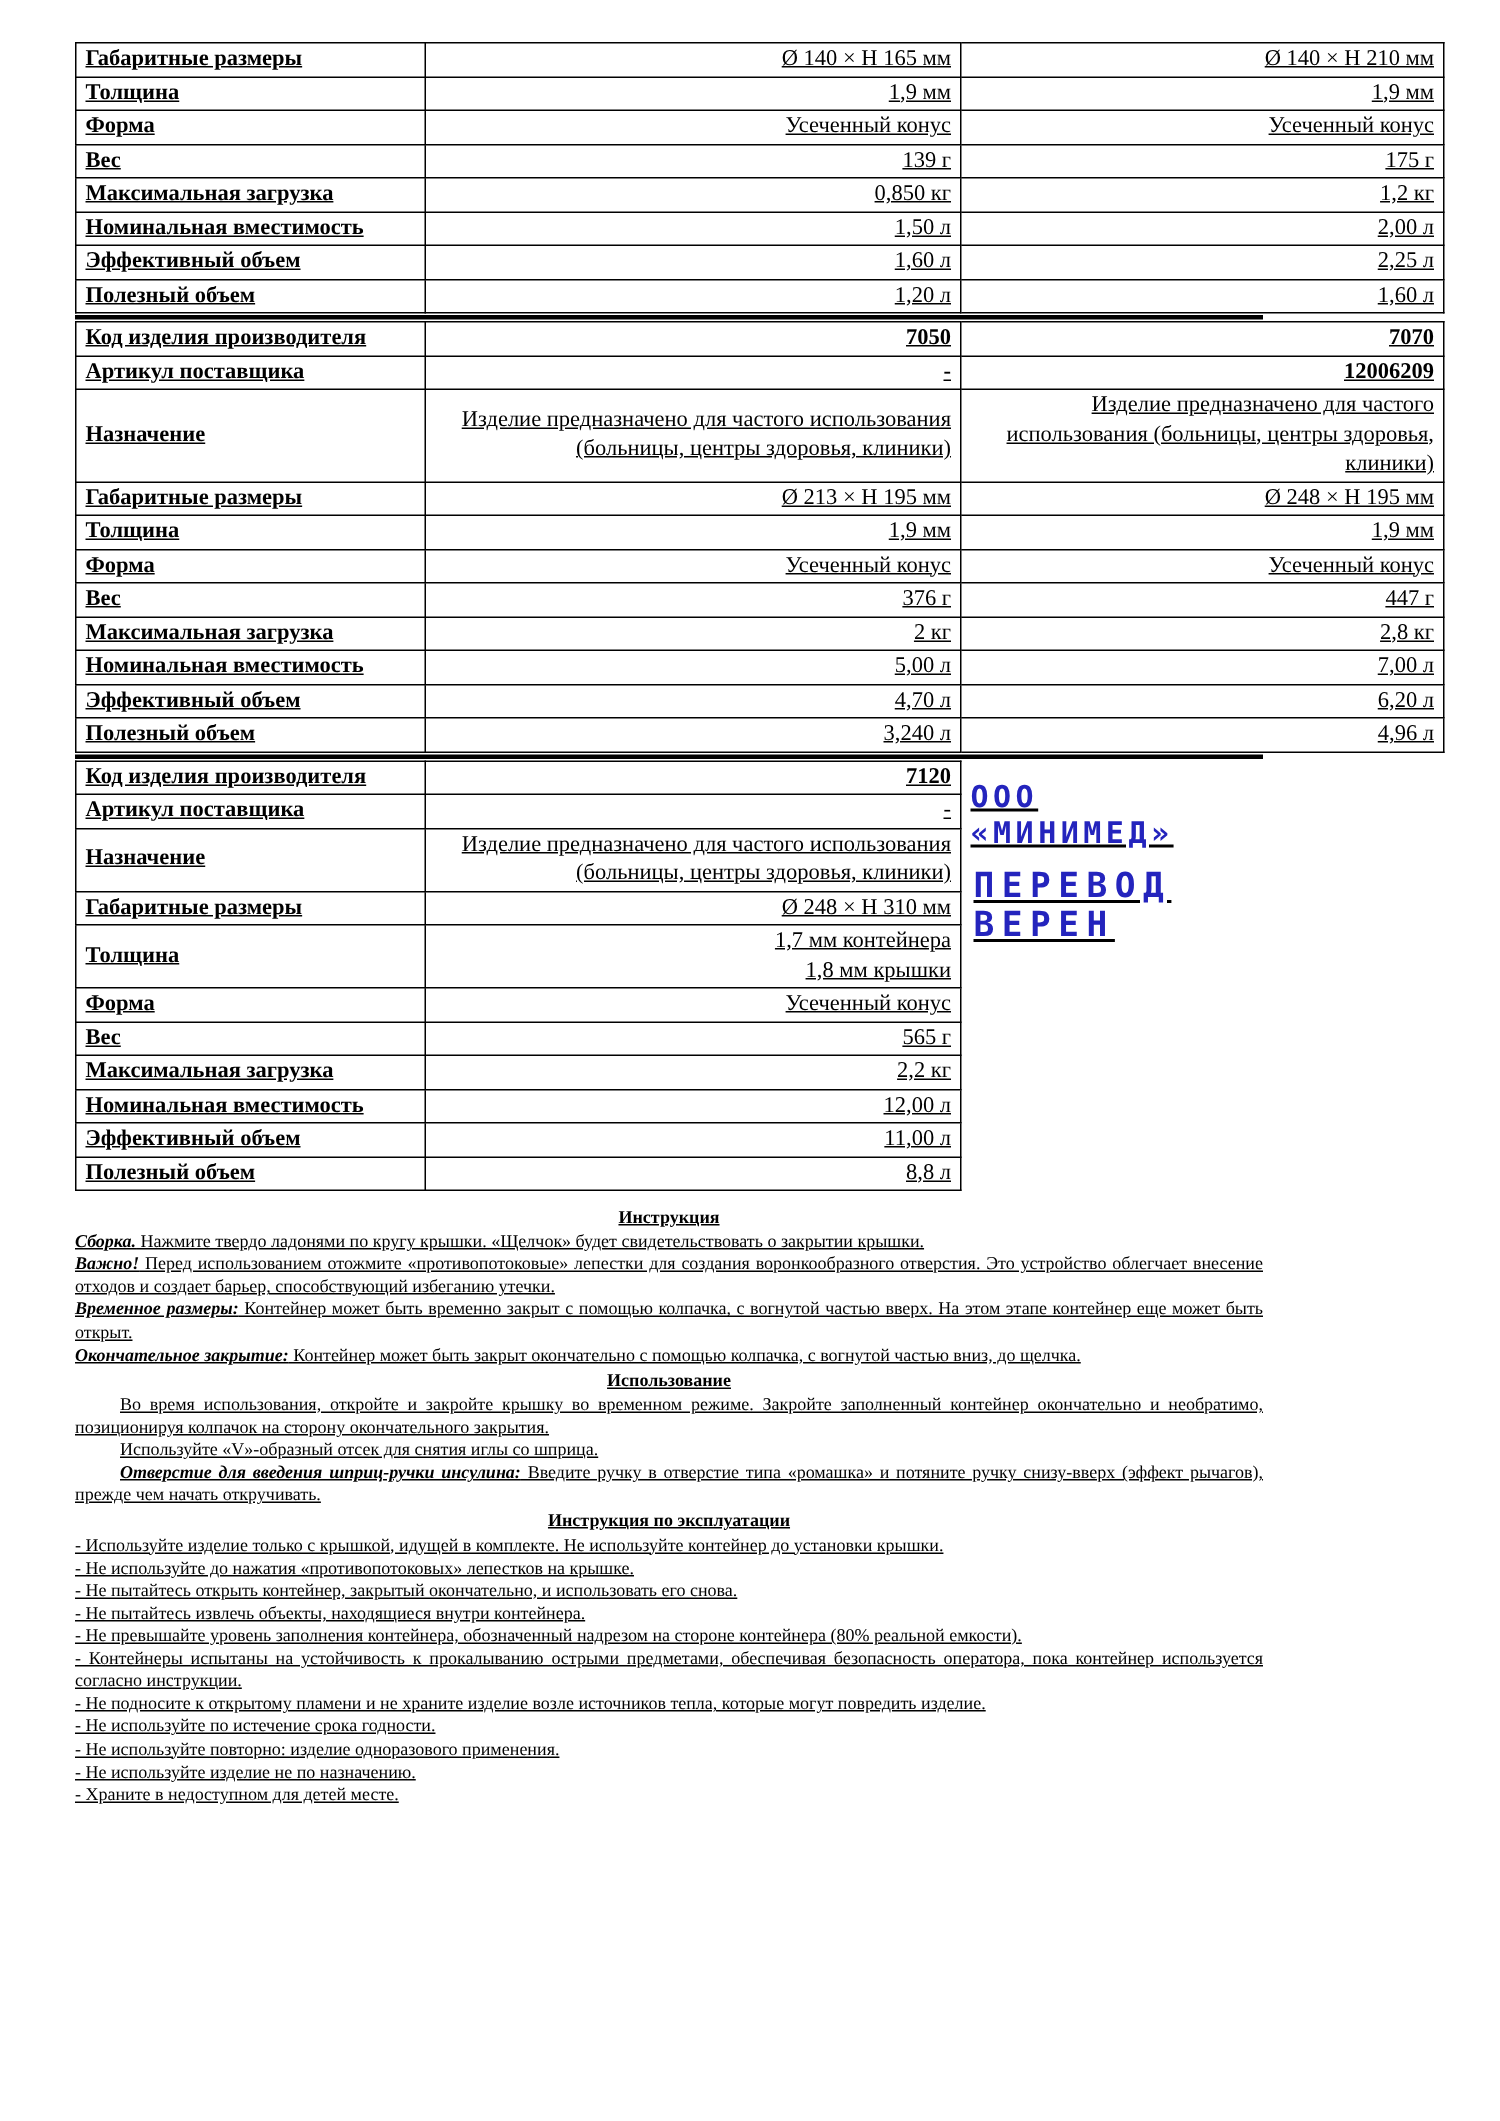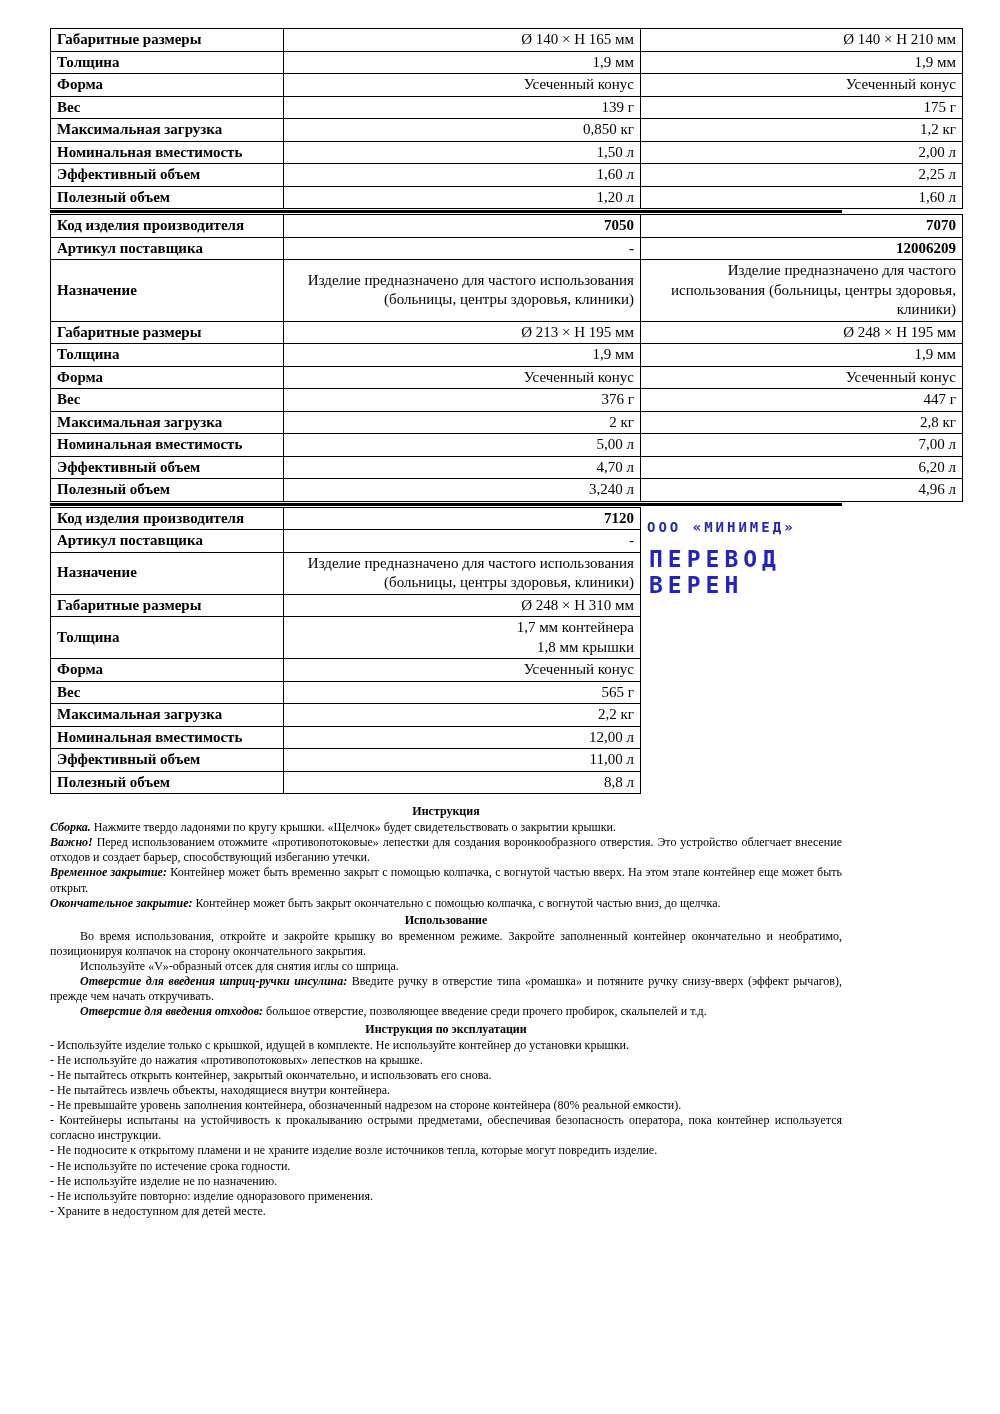--- a/index.html
+++ b/index.html
@@ -4,20 +4,21 @@
 <style>
   * { box-sizing: border-box; }
   html, body { margin: 0; padding: 0; background: #ffffff; }
   .page {
     width: 880px;
     min-height: 1414px;
     padding: 28px 38px 12px 50px;
     font-family: "Liberation Serif", serif;
     color: #000;
     background: #fff;
+    text-decoration: underline;
   }
 
   
   .spec-table { border-collapse: collapse; table-layout: fixed; }
   .spec-table.three-col { width: 912px; }
   .spec-table.two-col { width: 590px; }
   .spec-table th, .spec-table td {
     border: 1px solid #000;
     padding: 1px 6px;
     font-size: 15px;
@@ -32,21 +33,21 @@
 
   .bottom-row { display: flex; align-items: flex-start; }
 
   
   .stamp {
     margin-left: 6px;
     padding-top: 12px;
     font-family: "DejaVu Sans Mono", monospace;
     font-weight: bold;
   }
-  .stamp-line1 { font-size: 14px; letter-spacing: 3px; }
+  .stamp-line1 { font-size: 20px; letter-spacing: 3px; }
   .stamp-line2 { font-size: 23px; letter-spacing: 5px; margin-top: 11px; padding-left: 2px; }
 
   
   .sections { margin-top: 10px; font-size: 12px; line-height: 1.26; }
   .sec-heading { text-align: center; font-weight: bold; margin: 2px 0 1px 0; }
   .sec-p { margin: 0; text-align: justify; }
   .sec-p.indent { text-indent: 30px; }
   .lead { font-weight: bold; font-style: italic; }
 </style>
 </head>
@@ -230,34 +231,33 @@
     <div class="stamp" style="color: rgb(36, 36, 189);">
       <div class="stamp-line1">ООО «МИНИМЕД»</div>
       <div class="stamp-line2">ПЕРЕВОД ВЕРЕН</div>
     </div>
   </div>
 
   <div class="sections" id="sections">
       <div class="sec-heading">Инструкция</div>
       <p class="sec-p"><span class="lead">Сборка.</span> Нажмите твердо ладонями по кругу крышки. «Щелчок» будет свидетельствовать о закрытии крышки.</p>
       <p class="sec-p"><span class="lead">Важно!</span> Перед использованием отожмите «противопотоковые» лепестки для создания воронкообразного отверстия. Это устройство облегчает внесение отходов и создает барьер, способствующий избеганию утечки.</p>
-      <p class="sec-p"><span class="lead">Временное закрытие:</span> Контейнер может быть временно закрыт с помощью колпачка, с вогнутой частью вверх. На этом этапе контейнер еще может быть открыт.</p>
+      <p class="sec-p"><span class="lead">Временное размеры:</span> Контейнер может быть временно закрыт с помощью колпачка, с вогнутой частью вверх. На этом этапе контейнер еще может быть открыт.</p>
       <p class="sec-p"><span class="lead">Окончательное закрытие:</span> Контейнер может быть закрыт окончательно с помощью колпачка, с вогнутой частью вниз, до щелчка.</p>
       <div class="sec-heading">Использование</div>
       <p class="sec-p indent">Во время использования, откройте и закройте крышку во временном режиме. Закройте заполненный контейнер окончательно и необратимо, позиционируя колпачок на сторону окончательного закрытия.</p>
       <p class="sec-p indent">Используйте «V»-образный отсек для снятия иглы со шприца.</p>
       <p class="sec-p indent"><span class="lead">Отверстие для введения шприц-ручки инсулина:</span> Введите ручку в отверстие типа «ромашка» и потяните ручку снизу-вверх (эффект рычагов), прежде чем начать откручивать.</p>
-      <p class="sec-p indent"><span class="lead">Отверстие для введения отходов:</span> большое отверстие, позволяющее введение среди прочего пробирок, скальпелей и т.д.</p>
       <div class="sec-heading">Инструкция по эксплуатации</div>
       <p class="sec-p">- Используйте изделие только с крышкой, идущей в комплекте. Не используйте контейнер до установки крышки.</p>
       <p class="sec-p">- Не используйте до нажатия «противопотоковых» лепестков на крышке.</p>
       <p class="sec-p">- Не пытайтесь открыть контейнер, закрытый окончательно, и использовать его снова.</p>
       <p class="sec-p">- Не пытайтесь извлечь объекты, находящиеся внутри контейнера.</p>
       <p class="sec-p">- Не превышайте уровень заполнения контейнера, обозначенный надрезом на стороне контейнера (80% реальной емкости).</p>
       <p class="sec-p">- Контейнеры испытаны на устойчивость к прокалыванию острыми предметами, обеспечивая безопасность оператора, пока контейнер используется согласно инструкции.</p>
       <p class="sec-p">- Не подносите к открытому пламени и не храните изделие возле источников тепла, которые могут повредить изделие.</p>
       <p class="sec-p">- Не используйте по истечение срока годности.</p>
+      <p class="sec-p">- Не используйте повторно: изделие одноразового применения.</p>
       <p class="sec-p">- Не используйте изделие не по назначению.</p>
-      <p class="sec-p">- Не используйте повторно: изделие одноразового применения.</p>
       <p class="sec-p">- Храните в недоступном для детей месте.</p>
     </div>
 
 </div>
 
 </body></html>

